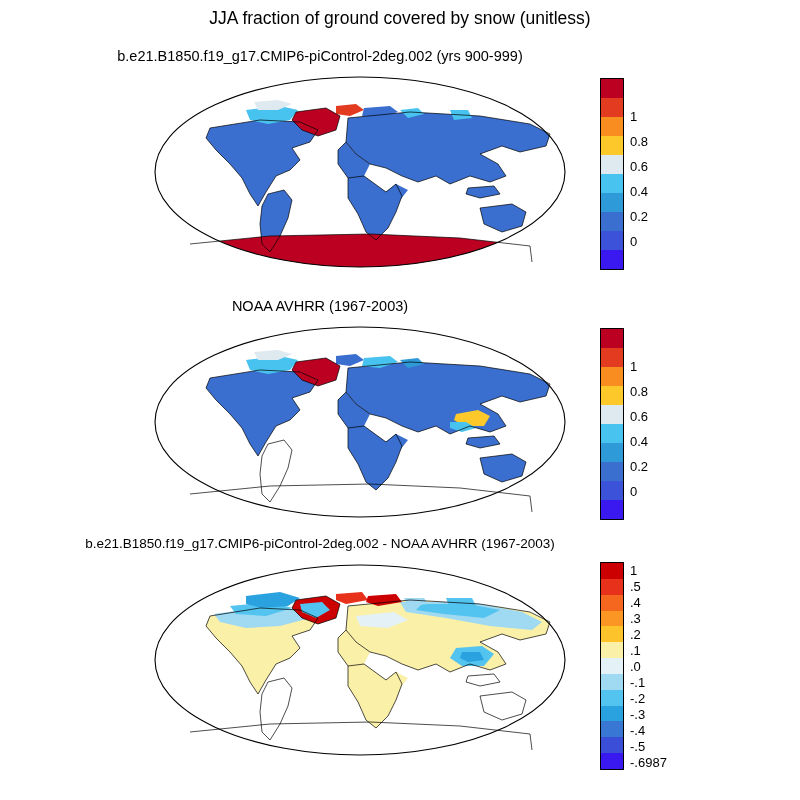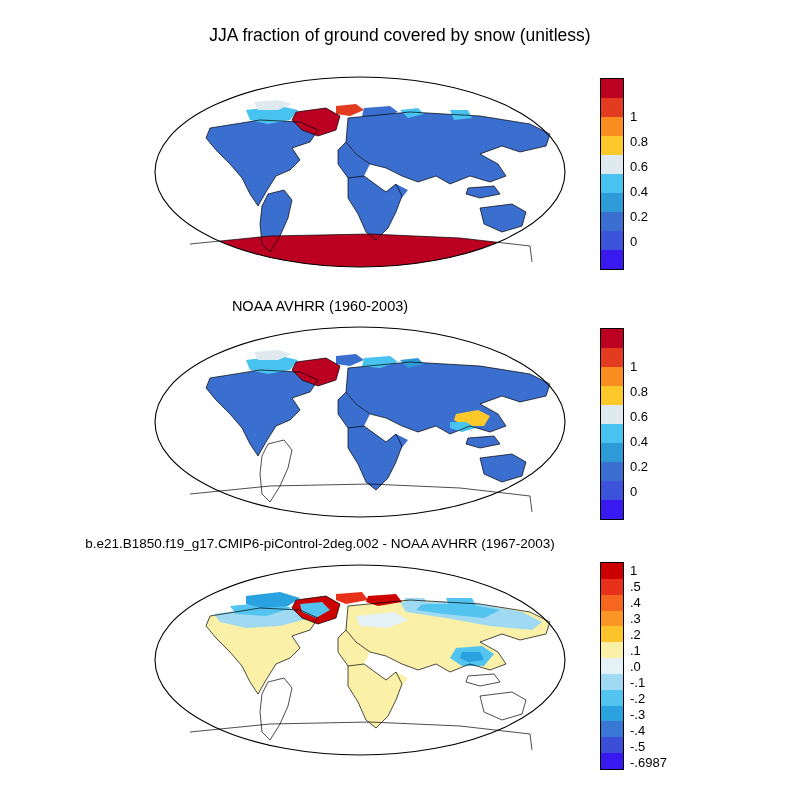--- a/index.html
+++ b/index.html
@@ -15,21 +15,21 @@
     overflow: hidden;
     position: relative;
   }
   .page {
     position: relative;
     width: 800px;
     height: 800px;
   }
   .main-title {
     position: absolute;
-    top: 25px;
+    top: 8px;
     left: 0;
     width: 800px;
     text-align: center;
     font-size: 17.5px;
     color: #000;
   }
   .panel {
     position: absolute;
     left: 0;
     width: 800px;
@@ -86,20 +86,21 @@
   }
 </style>
 </head>
 <body>
 
 <div class="page">
 
   <div class="main-title">JJA fraction of ground covered by snow (unitless)</div>
 
   <div class="panel" style="top:48px; height:240px;">
+    <div class="panel-title">b.e21.B1850.f19_g17.CMIP6-piControl-2deg.002 (yrs 900-999)</div>
 
     <div class="map-wrap">
       <svg width="420" height="200" viewBox="0 0 420 200">
         <defs>
           <clipPath id="globeClip1">
             <ellipse cx="210" cy="100" rx="205" ry="95"></ellipse>
           </clipPath>
         </defs>
         <g clip-path="url(#globeClip1)">
 
@@ -160,21 +161,21 @@
         <span style="top:33%;">0.8</span>
         <span style="top:46%;">0.6</span>
         <span style="top:59%;">0.4</span>
         <span style="top:72%;">0.2</span>
         <span style="top:85%;">0</span>
       </div>
     </div>
   </div>
 
   <div class="panel" style="top:298px; height:240px;">
-    <div class="panel-title">NOAA AVHRR (1960-2003)</div>
+    <div class="panel-title">NOAA AVHRR (1967-2003)</div>
 
     <div class="map-wrap">
       <svg width="420" height="200" viewBox="0 0 420 200">
         <defs>
           <clipPath id="globeClip2">
             <ellipse cx="210" cy="100" rx="205" ry="95"></ellipse>
           </clipPath>
         </defs>
         <g clip-path="url(#globeClip2)">
           <path d="M198,46 L260,40 L330,44 L380,52 L400,62 L396,74 L370,80 L352,74 L330,82 L348,92 L356,104 L340,110 L320,104 L300,112 L286,104 L268,110 L252,104 L236,96 L220,92 L206,82 L196,70 Z" fill="#3a6fd0"></path>

